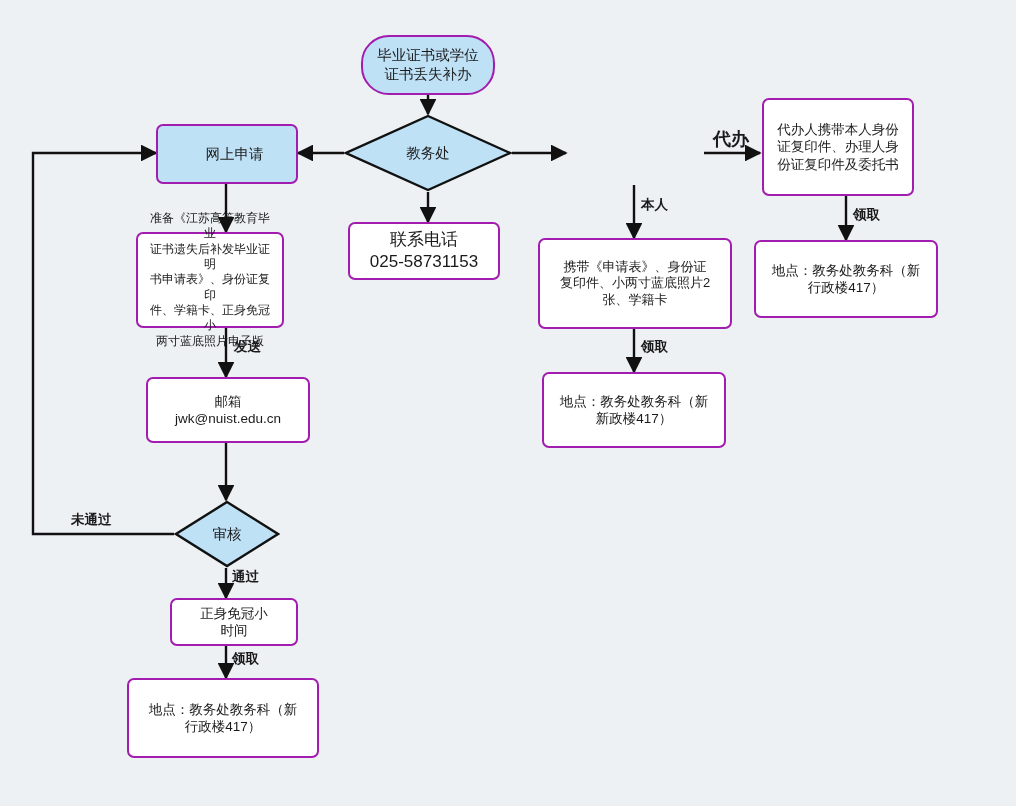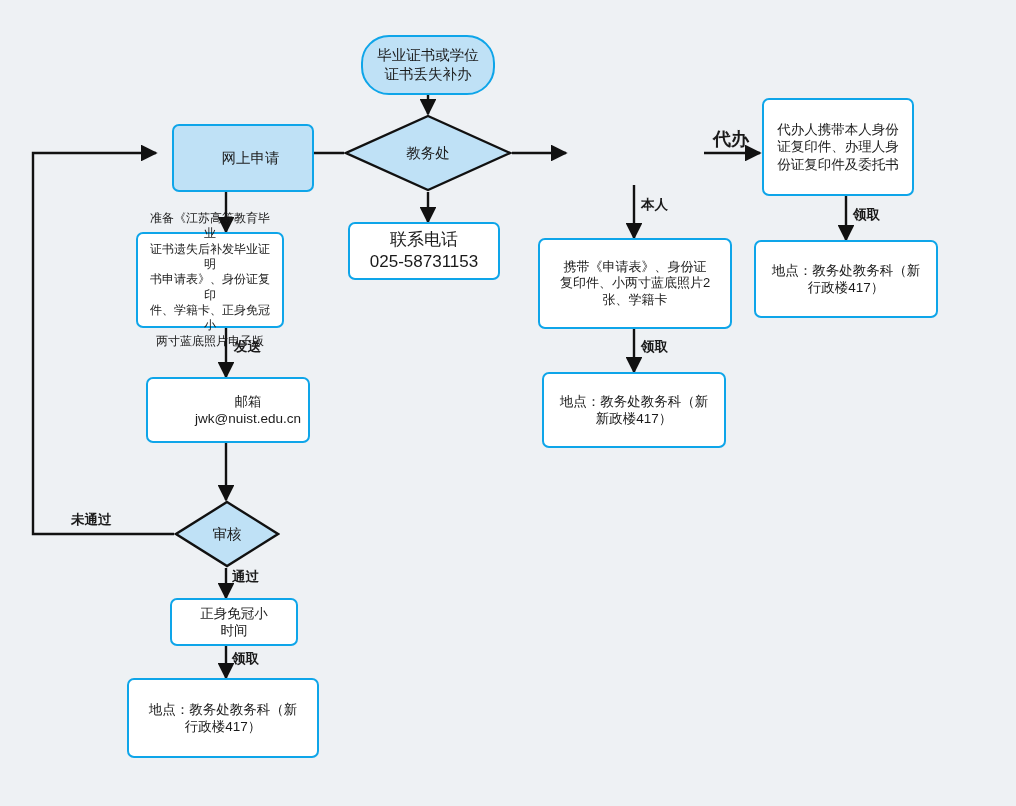--- a/index.html
+++ b/index.html
@@ -24,21 +24,21 @@
     pointer-events: none;
   }
   .node {
     position: absolute;
     box-sizing: border-box;
     display: flex;
     align-items: center;
     justify-content: center;
     text-align: center;
     color: #1a1a1a;
-    border: 2px solid #0ea5e9;
+    border: 2px solid #a21caf;
     background: #ffffff;
     z-index: 2;
   }
   .node .txt {
     display: block;
     white-space: pre-line;
     line-height: 1.28;
     padding: 0 7px;
   }
   .shape-stadium {
@@ -121,39 +121,39 @@
 证书丢失补办</span>
   </div>
 
   <div class="node shape-diamond" style="left:344px; top:114px; width:168px; height:78px; font-size:14.5px;">
     <svg class="dia-svg" width="168" height="78" viewBox="0 0 168 78">
       <polygon points="84,2 166,39 84,76 2,39" fill="#bfe1f6" stroke="#111111" stroke-width="2.4"></polygon>
     </svg>
     <span class="txt">教务处</span>
   </div>
 
-  <div class="node shape-rect blue" style="left:172px; top:124px; width:142px; height:68px; font-size:14.5px;padding-left:15px;">
+  <div class="node shape-rect blue" style="left:156px; top:124px; width:142px; height:60px; font-size:14.5px;padding-left:15px;">
     <span class="txt">网上申请</span>
   </div>
 
 
   <div class="node shape-rect" style="left:348px; top:222px; width:152px; height:58px; font-size:17px;">
     <span class="txt">联系电话
 025-58731153</span>
   </div>
 
   <div class="node shape-rect" style="left:136px; top:232px; width:148px; height:96px; font-size:12px;align-items:center;">
     <span class="txt">准备《江苏高等教育毕业
 证书遗失后补发毕业证明
 书申请表》、身份证复印
 件、学籍卡、正身免冠小
 两寸蓝底照片电子版</span>
   </div>
 
-  <div class="node shape-rect" style="left:146px; top:377px; width:164px; height:66px; font-size:13.5px;justify-content:flex-end;">
+  <div class="node shape-rect" style="left:146px; top:377px; width:164px; height:66px; font-size:13.5px;">
     <span class="txt">邮箱
 jwk@nuist.edu.cn</span>
   </div>
 
   <div class="node shape-diamond" style="left:174px; top:500px; width:106px; height:68px; font-size:14.5px;">
     <svg class="dia-svg" width="106" height="68" viewBox="0 0 106 68">
       <polygon points="53,2 104,34 53,66 2,34" fill="#bfe1f6" stroke="#111111" stroke-width="2.4"></polygon>
     </svg>
     <span class="txt">审核</span>
   </div>

